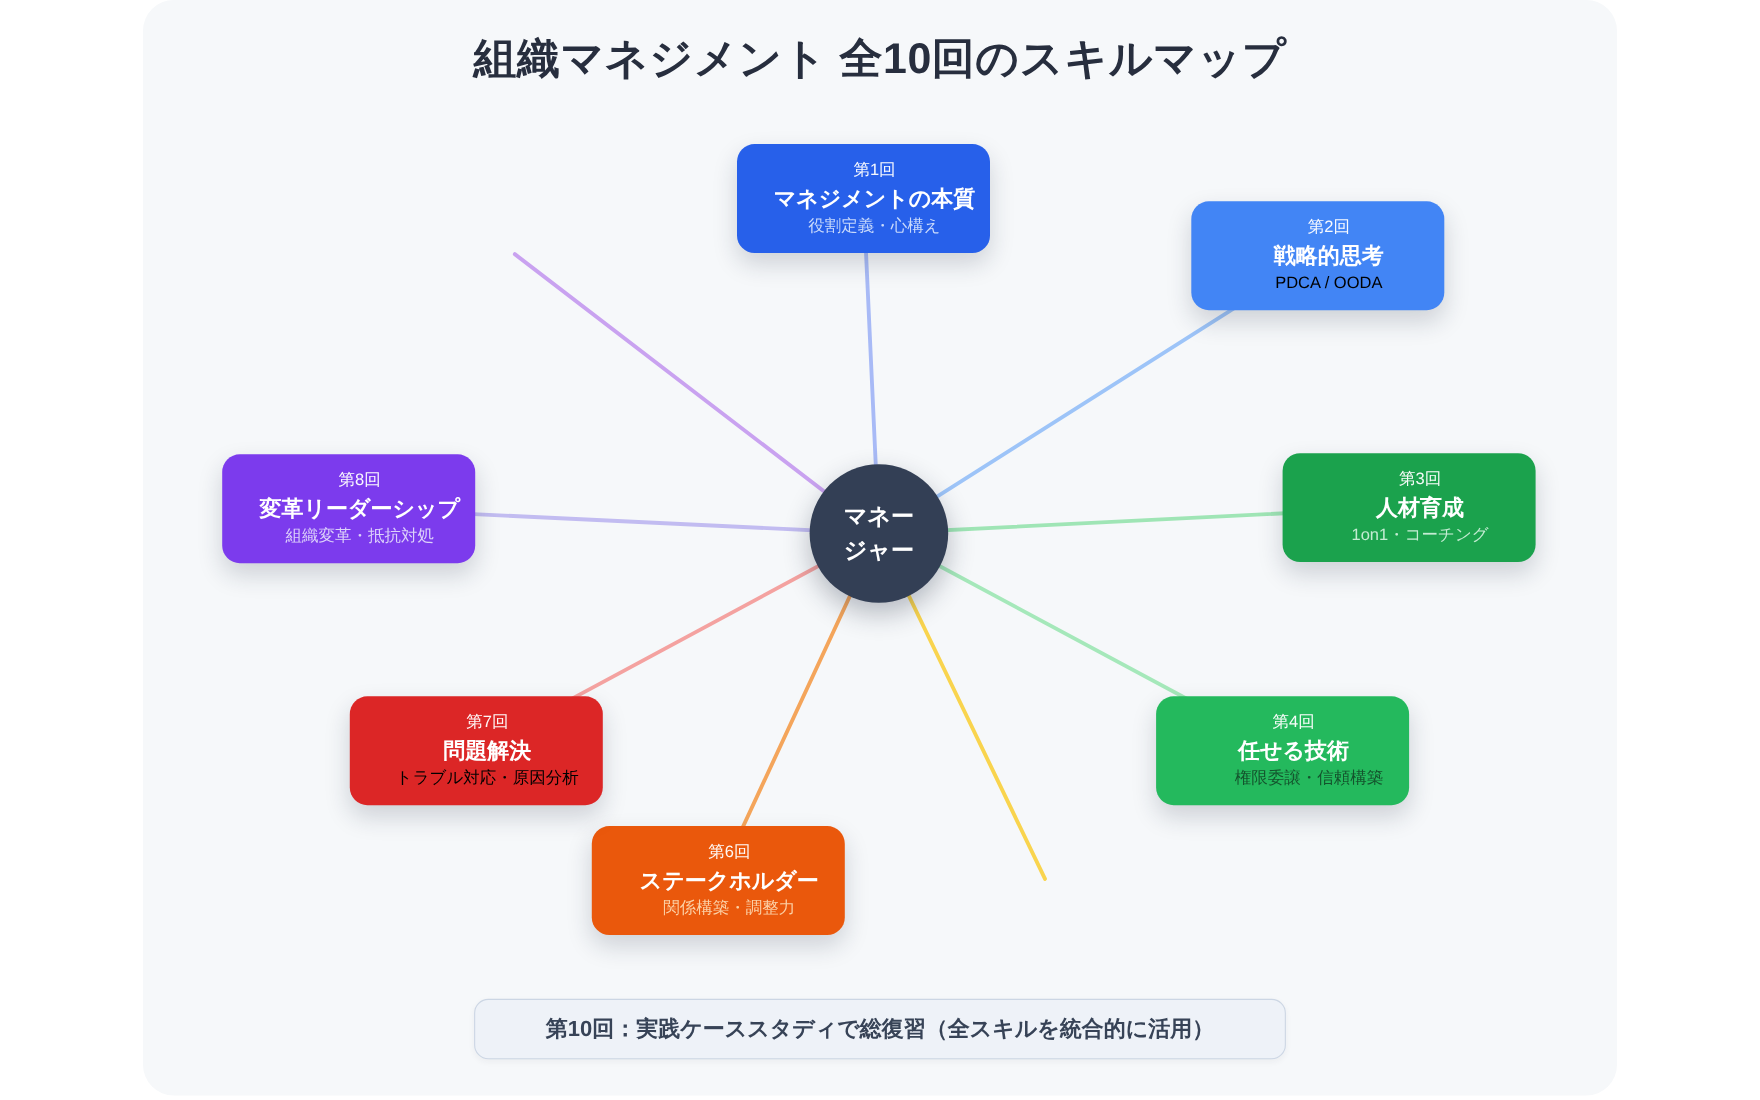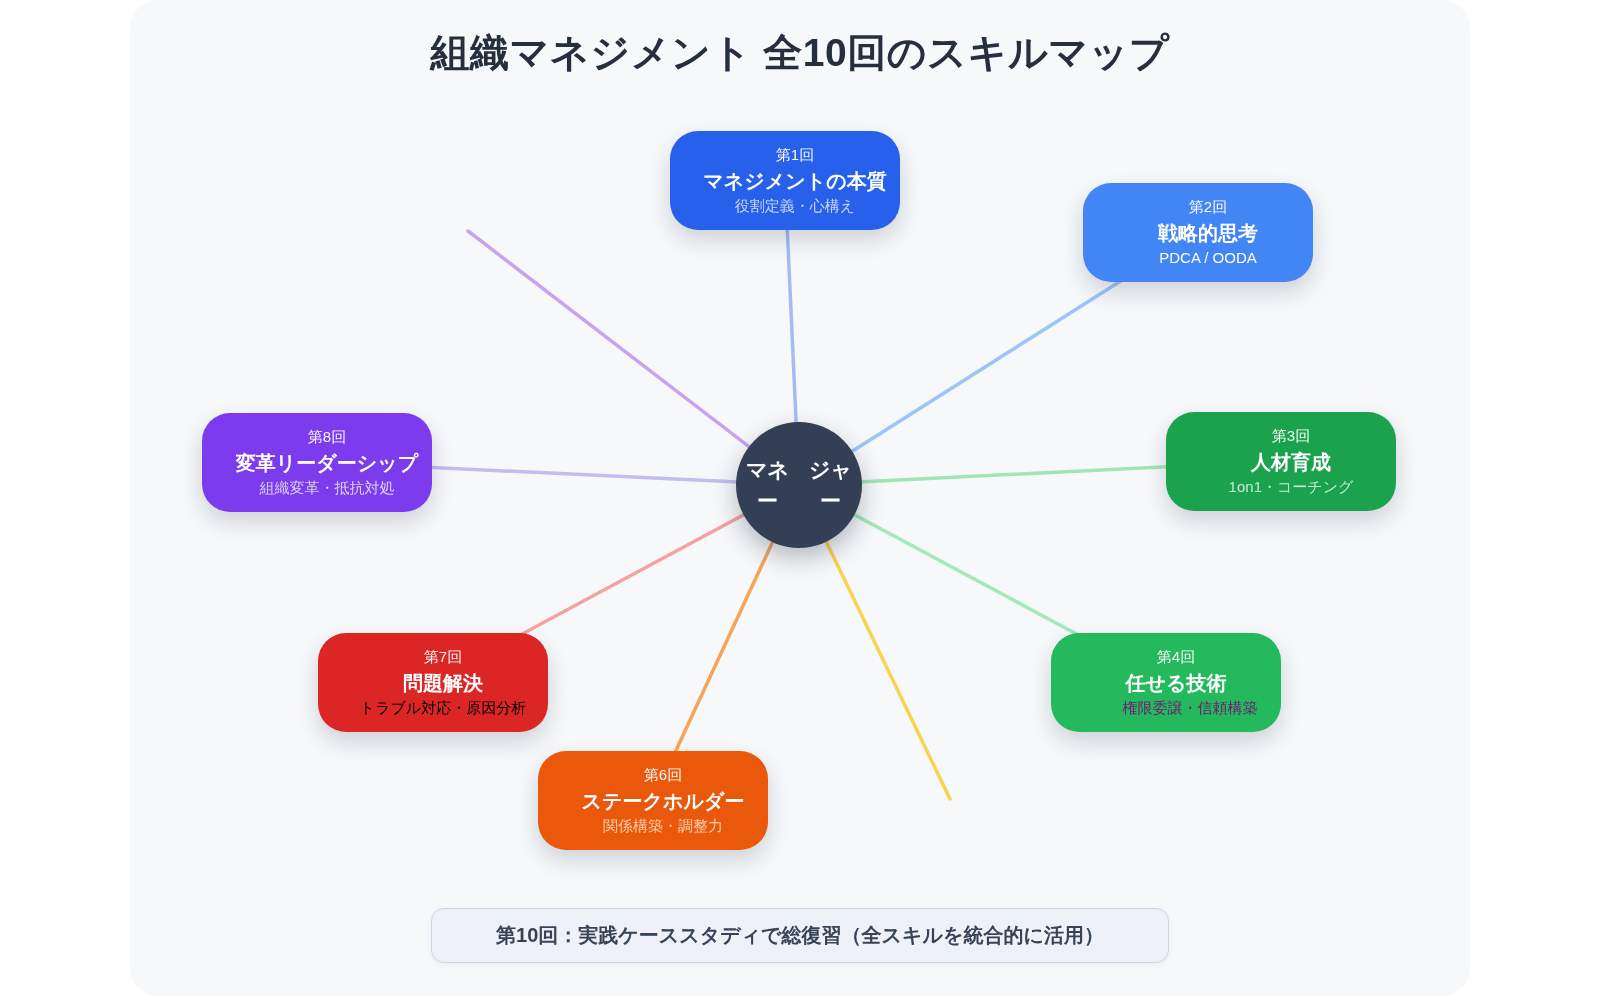--- a/index.html
+++ b/index.html
@@ -26,37 +26,37 @@
   }
   svg.lines {
     position:absolute; left:0; top:0;
     width:1600px; height:1000px;
     pointer-events:none;
   }
   .card-layer { position:absolute; left:0; top:0; width:1600px; height:1000px; }
   .card {
     position:absolute;
     width:230px; height:99px;
-    border-radius:28px;
+    border-radius:16px;
     color:#ffffff;
     display:flex; flex-direction:column;
     align-items:center; justify-content:center;
     gap:3px;
     text-align:center;
     box-shadow:0 10px 22px rgba(30,41,59,0.18);
     padding-left:20px;
   }
   .card .round { font-size:15px; line-height:1.25; opacity:0.96; }
   .card .name  { font-size:20px; line-height:1.3; font-weight:bold; }
   .card .sub   { font-size:15px; line-height:1.25; }
 
   .hub {
     position:absolute;
     border-radius:50%;
-    display:flex; flex-direction:row;
+    display:flex; flex-direction:column;
     align-items:center; justify-content:center;
     color:#ffffff;
     font-size:21px; font-weight:bold;
     line-height:1.5;
     text-align:center;
     box-shadow:0 10px 24px rgba(30,41,59,0.30);
   }
 
   .footer {
     position:absolute; left:431px; top:908px;
@@ -91,31 +91,31 @@
 
 <div class="card-layer">
     <div class="card" style="left: 670px; top: 131px; background: rgb(39, 96, 234);">
     <div class="round">第1回</div>
     <div class="name">マネジメントの本質</div>
     <div class="sub" style="color: rgb(200, 217, 251);">役割定義・心構え</div>
   </div>
     <div class="card" style="left: 1083px; top: 183px; background: rgb(66, 133, 245);">
     <div class="round">第2回</div>
     <div class="name">戦略的思考</div>
-    <div class="sub" style="color: #ffffff;">PDCA / OODA</div>
+    <div class="sub" style="color: #000000;">PDCA / OODA</div>
   </div>
     <div class="card" style="left: 1166px; top: 412px; background: rgb(27, 162, 77);">
     <div class="round">第3回</div>
     <div class="name">人材育成</div>
     <div class="sub" style="color: rgb(196, 236, 211);">1on1・コーチング</div>
   </div>
     <div class="card" style="left: 1051px; top: 633px; background: rgb(36, 185, 93);">
     <div class="round">第4回</div>
     <div class="name">任せる技術</div>
-    <div class="sub" style="color: #701a75; margin-left: 28px;">権限委譲・信頼構築</div>
+    <div class="sub" style="color: #14532d; margin-left: 28px;">権限委譲・信頼構築</div>
   </div>
     <div class="card" style="left: 538px; top: 751px; background: rgb(234, 88, 12);">
     <div class="round">第6回</div>
     <div class="name">ステークホルダー</div>
     <div class="sub" style="color: rgb(251, 208, 166);">関係構築・調整力</div>
   </div>
     <div class="card" style="left: 318px; top: 633px; background: rgb(220, 38, 38);">
     <div class="round">第7回</div>
     <div class="name">問題解決</div>
     <div class="sub" style="color: #000000;">トラブル対応・原因分析</div>

